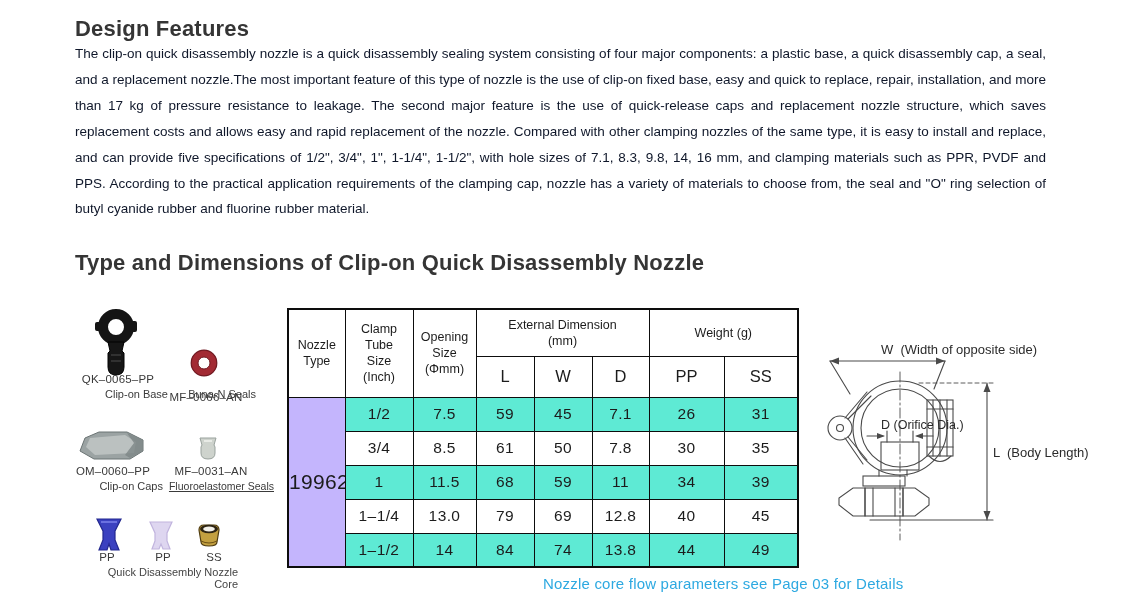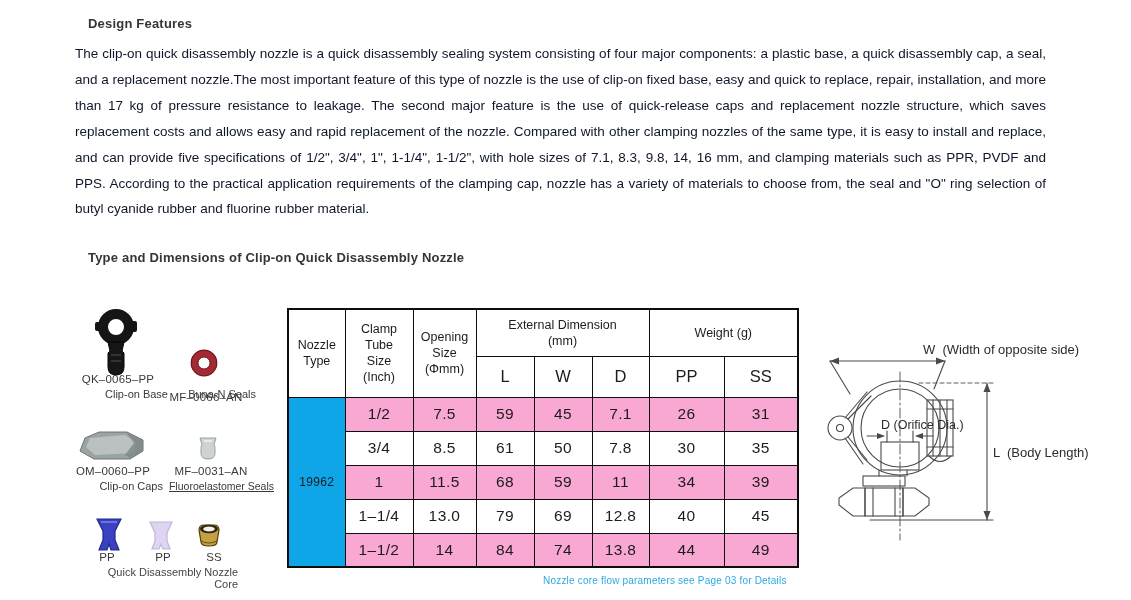--- a/index.html
+++ b/index.html
@@ -4,21 +4,21 @@
 <style>
   * { margin:0; padding:0; box-sizing:border-box; }
   html,body { background:#ffffff; }
   body {
     width:1131px; height:600px; position:relative; overflow:hidden;
     font-family:"Liberation Sans","DejaVu Sans",sans-serif; color:#3a3a3a;
   }
   .abs { position:absolute; }
 
   
-  .h-title { font-size:13px; font-weight:700; color:#353535; letter-spacing:.2px;margin-left:13px; }
+  .h-title { font-size:22px; font-weight:700; color:#353535; letter-spacing:.2px; }
   .para {
     left:75px; top:41px; width:971px; font-size:13.5px; line-height:25.9px;
     text-align:justify; color:#0f172a;
   }
 
   
   .plabel { text-align:center; color:#3a3a3a; }
   .pcode { font-size:11.5px; letter-spacing:.2px; }
   .pname { font-size:11px;text-align:right; }
   .pname-sm { font-size:10.5px;text-decoration:underline; }
@@ -33,25 +33,25 @@
   table.dim th, table.dim td {
     border:1px solid #0d0d0d; text-align:center; vertical-align:middle;
     color:#1c1c1c; overflow:hidden;
   }
   table.dim thead th { font-weight:400; font-size:12.5px; line-height:1.28; white-space:pre-line; }
   table.dim tr.subhead th { font-size:16.5px; }
   table.dim thead tr.grouphead { height:47px; }
   table.dim thead tr.subhead { height:41px; }
   table.dim tbody tr { height:34px; }
   table.dim tbody td { font-size:15.5px; letter-spacing:.4px; }
-  table.dim tr.stripe td { background:#f9a8d4; }
-  table.dim td.type-cell, table.dim tr.stripe td.type-cell { background:#0ea5e9; font-size:12px; letter-spacing:.3px; }
-
-  
-  .footnote { left:543px; top:575px; font-size:10px; color:#2da9e1; letter-spacing:.2px; }
+  table.dim tr.stripe td { background:#5eead4; }
+  table.dim td.type-cell, table.dim tr.stripe td.type-cell { background:#c4b5fd; font-size:21px; letter-spacing:.3px; }
+
+  
+  .footnote { left:543px; top:575px; font-size:15px; color:#2da9e1; letter-spacing:.2px; }
 
   
   .diagram { left:815px; top:330px; width:310px; height:245px; }
   .dim-label { position:absolute; font-size:13px; color:#2b2b2b; white-space:pre; }
   .dim-d { font-size:12.5px; }
 </style>
 </head>
 <body>
 
 <div class="abs h-title" style="left:75px; top:16px;">Design Features</div>
@@ -244,16 +244,16 @@
     </g>
     <g fill="#4a4a4a" stroke="none">
       <polygon points="15,31 24,27.5 24,34.5"></polygon>
       <polygon points="130,31 121,27.5 121,34.5"></polygon>
       <polygon points="70,106 62,103 62,109"></polygon>
       <polygon points="100,106 108,103 108,109"></polygon>
       <polygon points="172,53 168.5,62 175.5,62"></polygon>
       <polygon points="172,190 168.5,181 175.5,181"></polygon>
     </g>
   </svg>
-  <div class="dim-label" style="left:66px; top:12px;margin-left:42px;">W  (Width of opposite side)</div>
+  <div class="dim-label" style="left:66px; top:12px;">W  (Width of opposite side)</div>
   <div class="dim-label dim-d" style="left:66px; top:88px;">D (Orifice Dia.)</div>
   <div class="dim-label" style="left:178px; top:115px;">L  (Body Length)</div>
 </div>
 
 </body></html>

